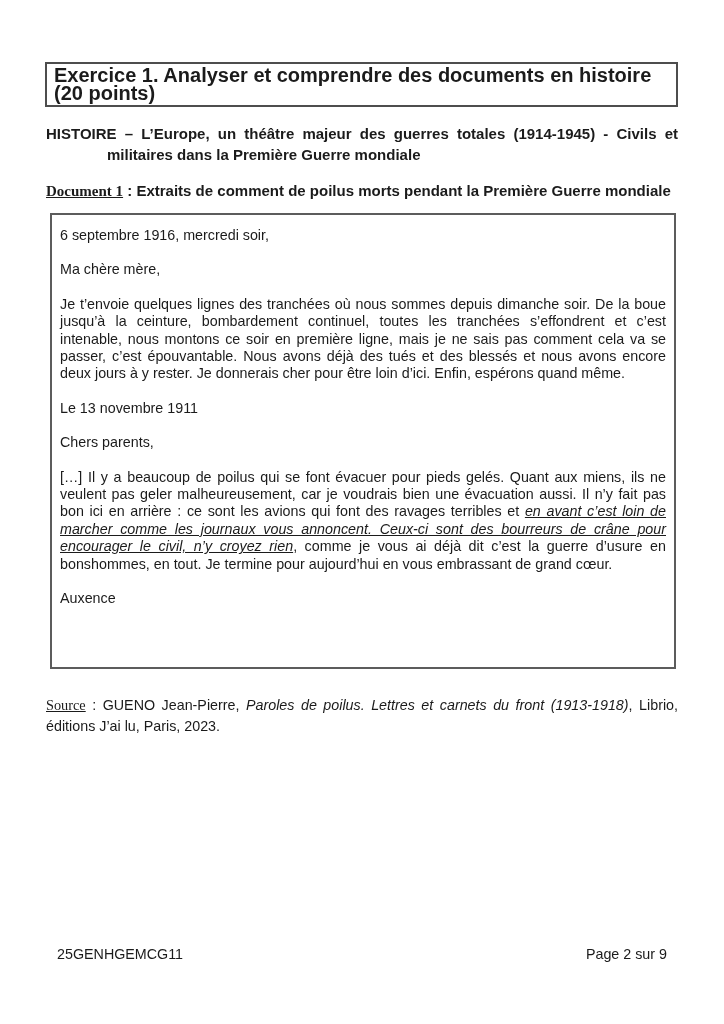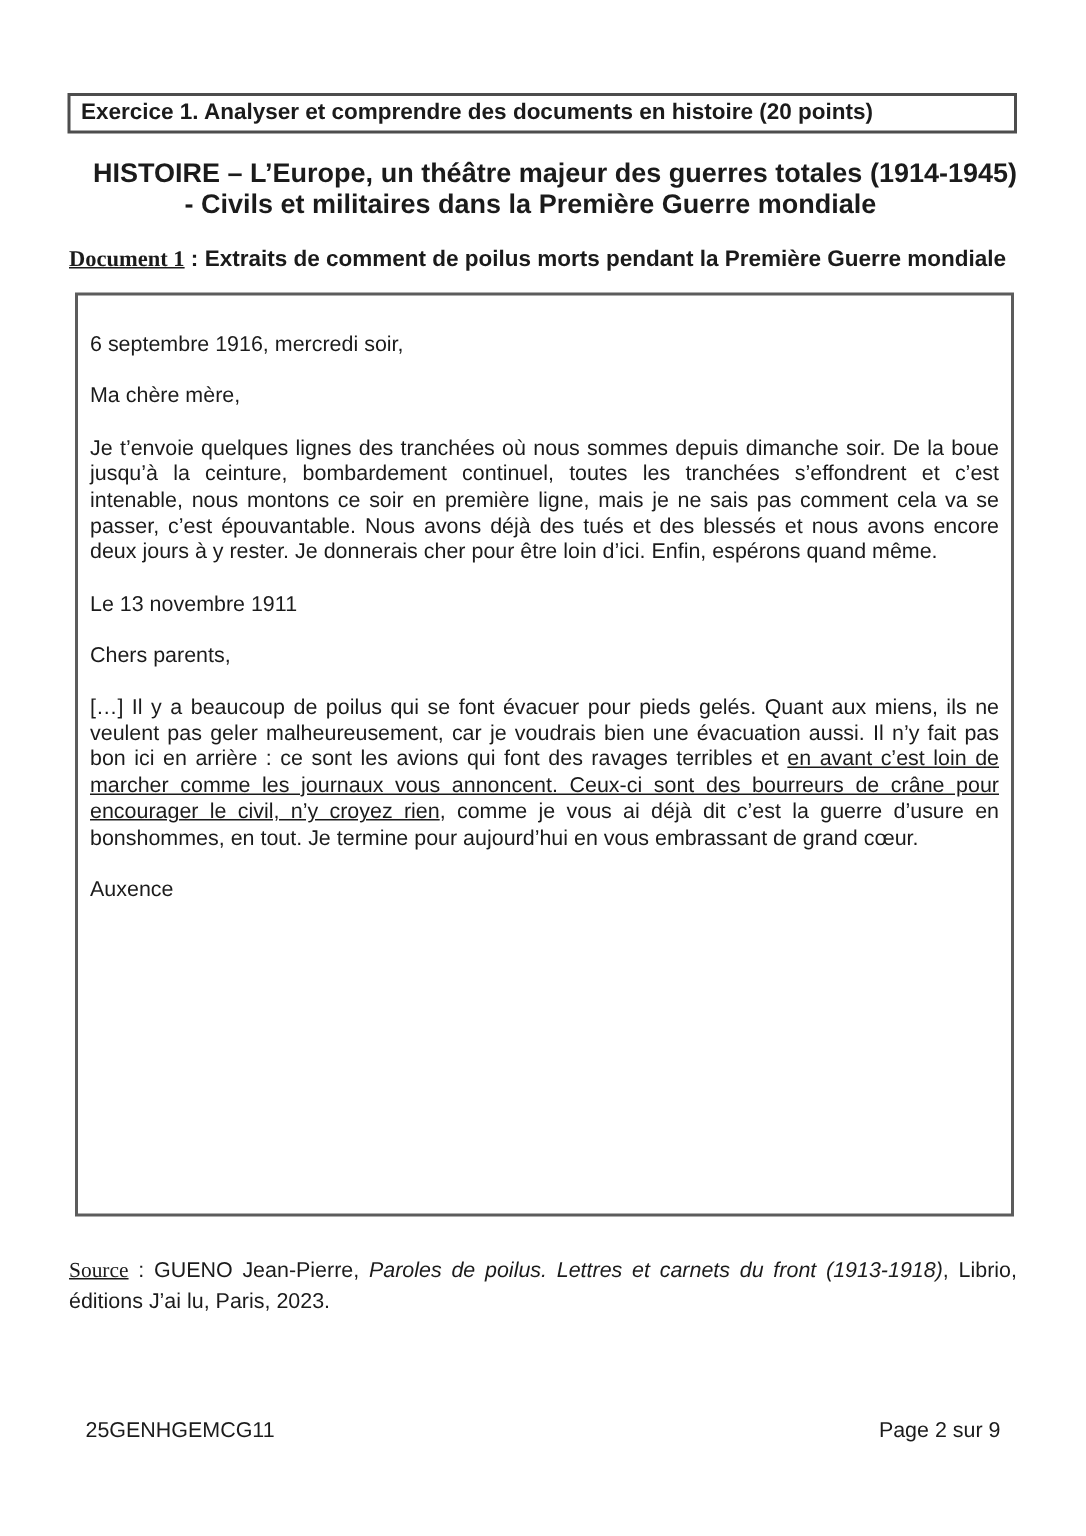--- a/index.html
+++ b/index.html
@@ -19,53 +19,53 @@
     position: absolute;
     left: 45px;
     top: 62px;
     width: 633px;
   }
   .exercise-box {
     box-sizing: border-box;
     border: 2px solid #4d4d4d;
     padding: 2px 7px 3px 7px;
     font-weight: bold;
-    font-size: 15px;
+    font-size: 20px;
     line-height: 18px;
   }
   .subject-heading {
-    margin: 16px 0 0 17px;
+    margin: 16px 0 0 1px;
     font-weight: bold;
-    font-size: 18px;
+    font-size: 15px;
     line-height: 21px;
     text-align: justify;
     padding-left: 61px;
     text-indent: -61px;
   }
   .doc-heading {
     margin: 15px 0 0 1px;
     font-weight: bold;
     font-size: 15px;
     line-height: 21px;
   }
   .underlined { text-decoration: underline; font-family: Liberation Serif, serif; }
   .letter-box {
     box-sizing: border-box;
     margin: 11px 0 0 5px;
     width: 626px;
-    height: 616px;
+    height: 456px;
     border: 2px solid #5c5c5c;
-    padding: 25px 8px 0 8px;
+    padding: 12px 8px 0 8px;
     font-size: 14.3px;
     line-height: 17.4px;
   }
   .letter-box p { margin: 0 0 17px 0; }
   .justified { text-align: justify; }
   .letter-gap { margin-bottom: 51px !important; }
-  .letter-box u { text-decoration: underline; }
+  .letter-box u { text-decoration: underline; font-style: italic; }
   .source {
     margin: 26px 0 0 1px;
     font-size: 14.3px;
     line-height: 20.5px;
     text-align: justify;
   }
   .source em { font-style: italic; }
   .page-footer {
     position: absolute;
     left: 57px;

